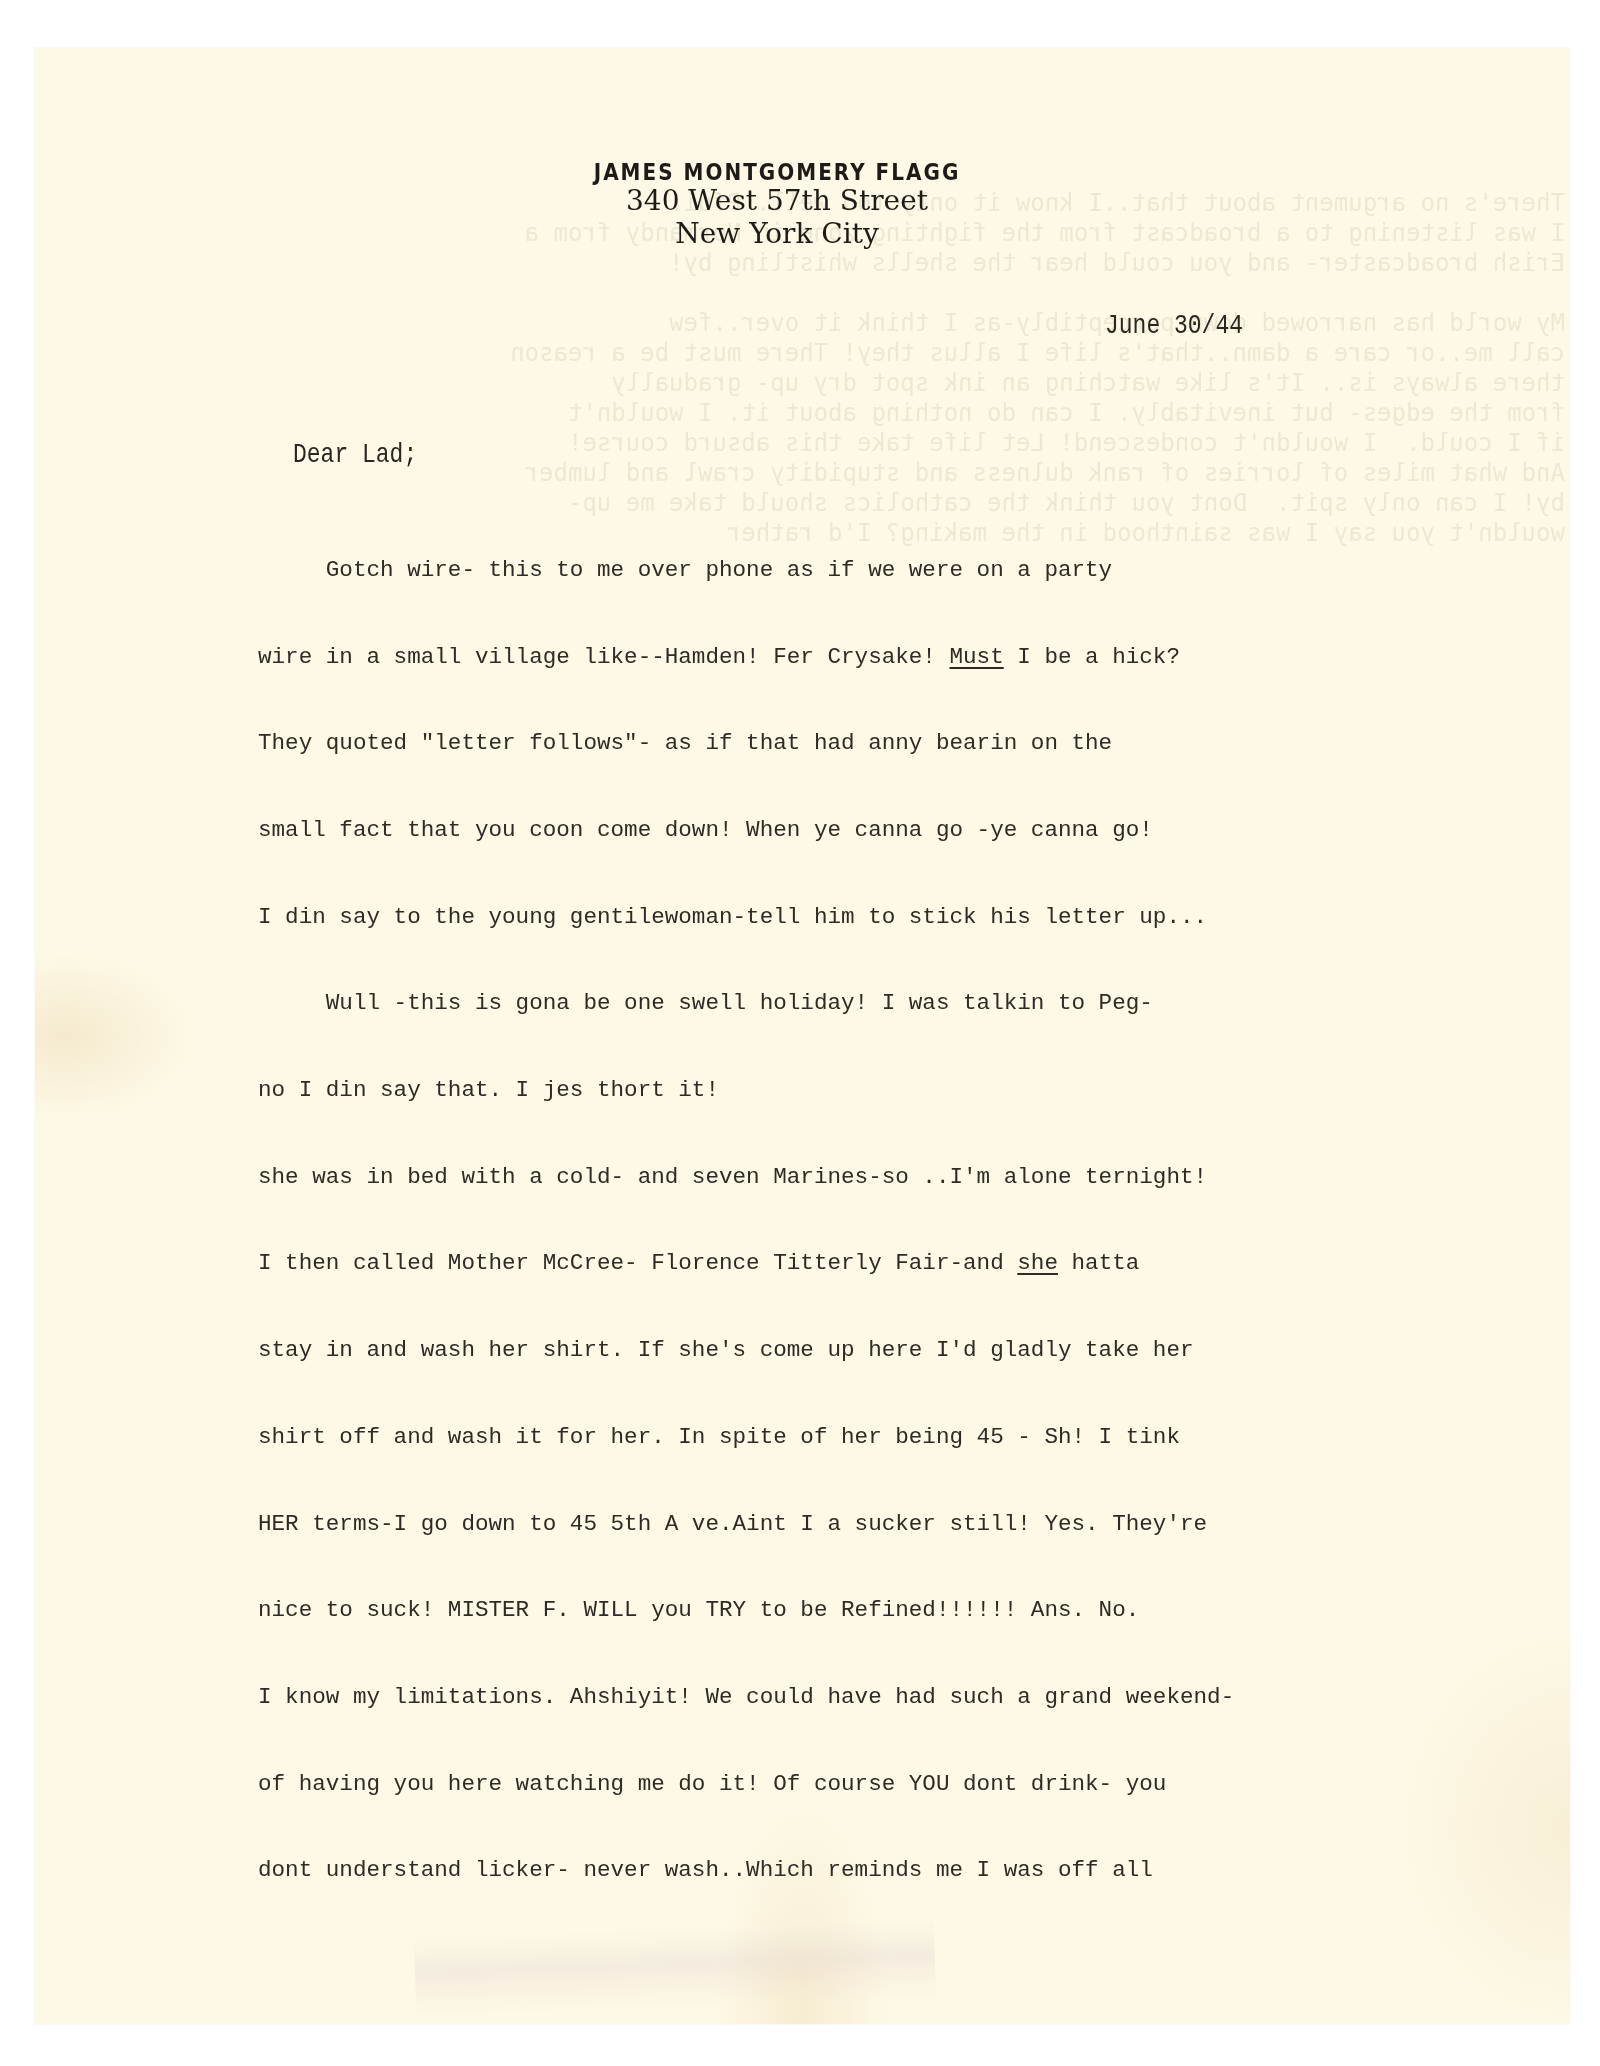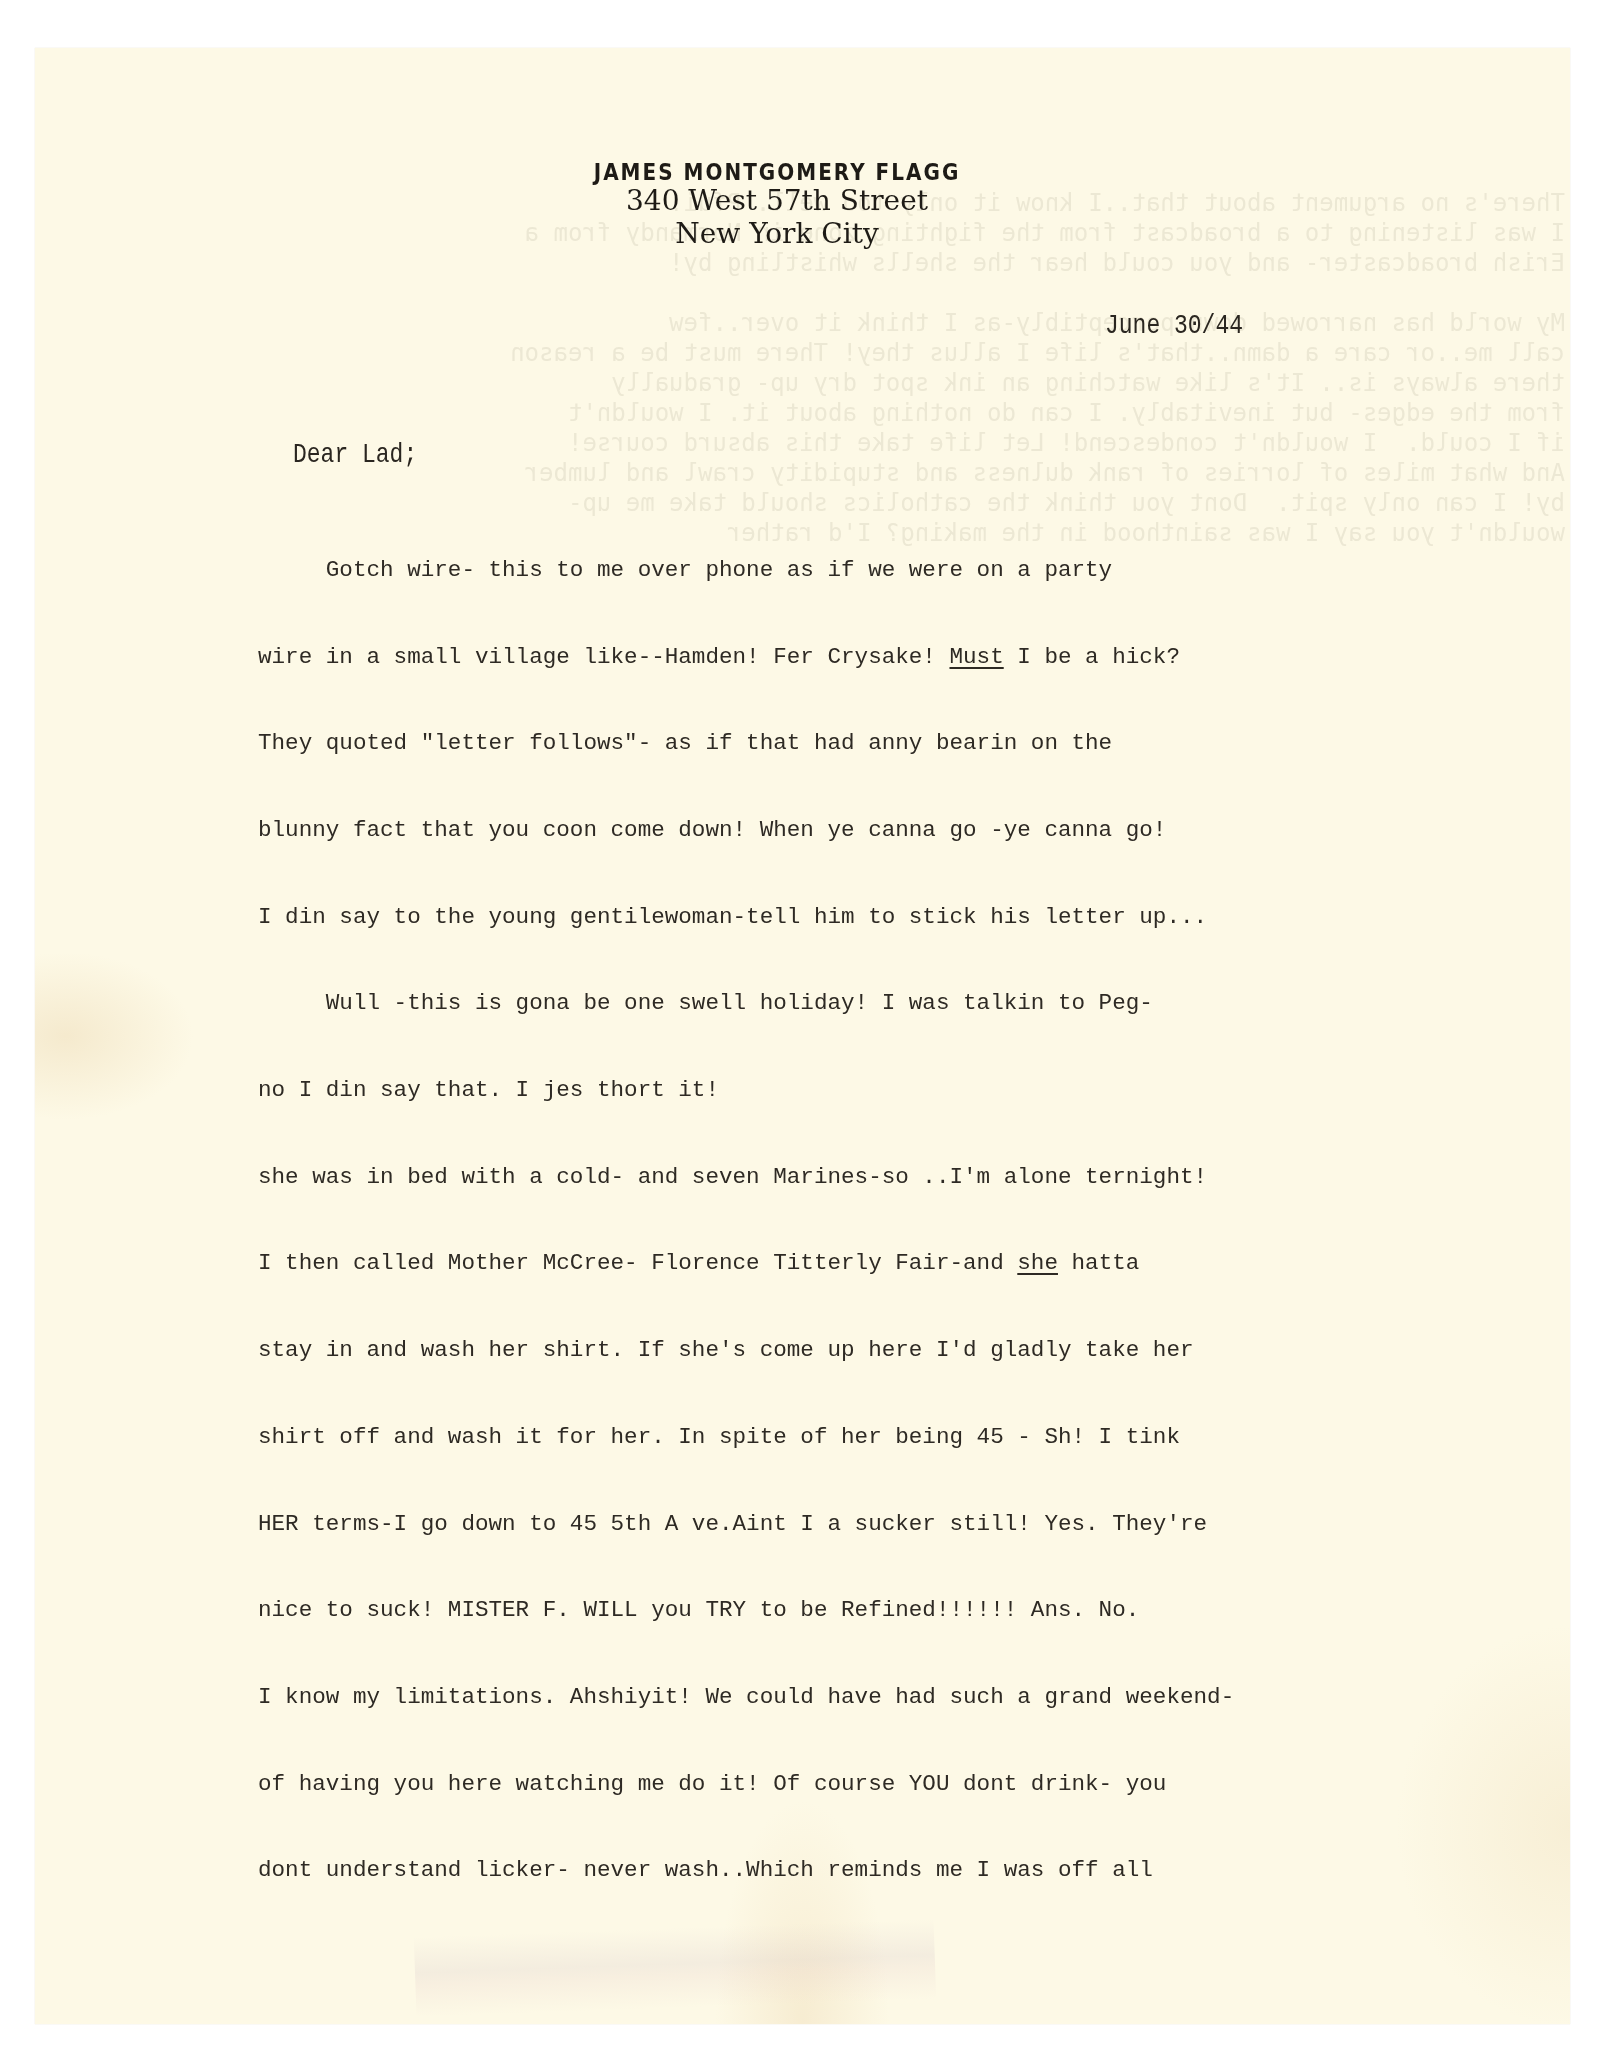--- a/index.html
+++ b/index.html
@@ -138,21 +138,21 @@
   </div>
 
   <div class="date">June 30/44</div>
 
   <div class="salutation">Dear Lad;</div>
 
   <div class="body-text">
     <span class="line">     Gotch wire- this to me over phone as if we were on a party</span>
     <span class="line"><span>wire in a small village like--Hamden! Fer Crysake! </span><span class="ul">Must</span><span> I be a hick?</span></span>
     <span class="line">They quoted "letter follows"- as if that had anny bearin on the</span>
-    <span class="line">blunny fact that you coon come down! When ye canna go -ye canna go!</span>
+    <span class="line">small fact that you coon come down! When ye canna go -ye canna go!</span>
     <span class="line">I din say to the young gentilewoman-tell him to stick his letter up...</span>
     <span class="line">     Wull -this is gona be one swell holiday! I was talkin to Peg-</span>
     <span class="line">no I din say that. I jes thort it!</span>
     <span class="line">she was in bed with a cold- and seven Marines-so ..I'm alone ternight!</span>
     <span class="line"><span>I then called Mother McCree- Florence Titterly Fair-and </span><span class="ul">she</span><span> hatta</span></span>
     <span class="line">stay in and wash her shirt. If she's come up here I'd gladly take her</span>
     <span class="line">shirt off and wash it for her. In spite of her being 45 - Sh! I tink</span>
     <span class="line">HER terms-I go down to 45 5th A ve.Aint I a sucker still! Yes. They're</span>
     <span class="line">nice to suck! MISTER F. WILL you TRY to be Refined!!!!!! Ans. No.</span>
     <span class="line">I know my limitations. Ahshiyit! We could have had such a grand weekend-</span>

